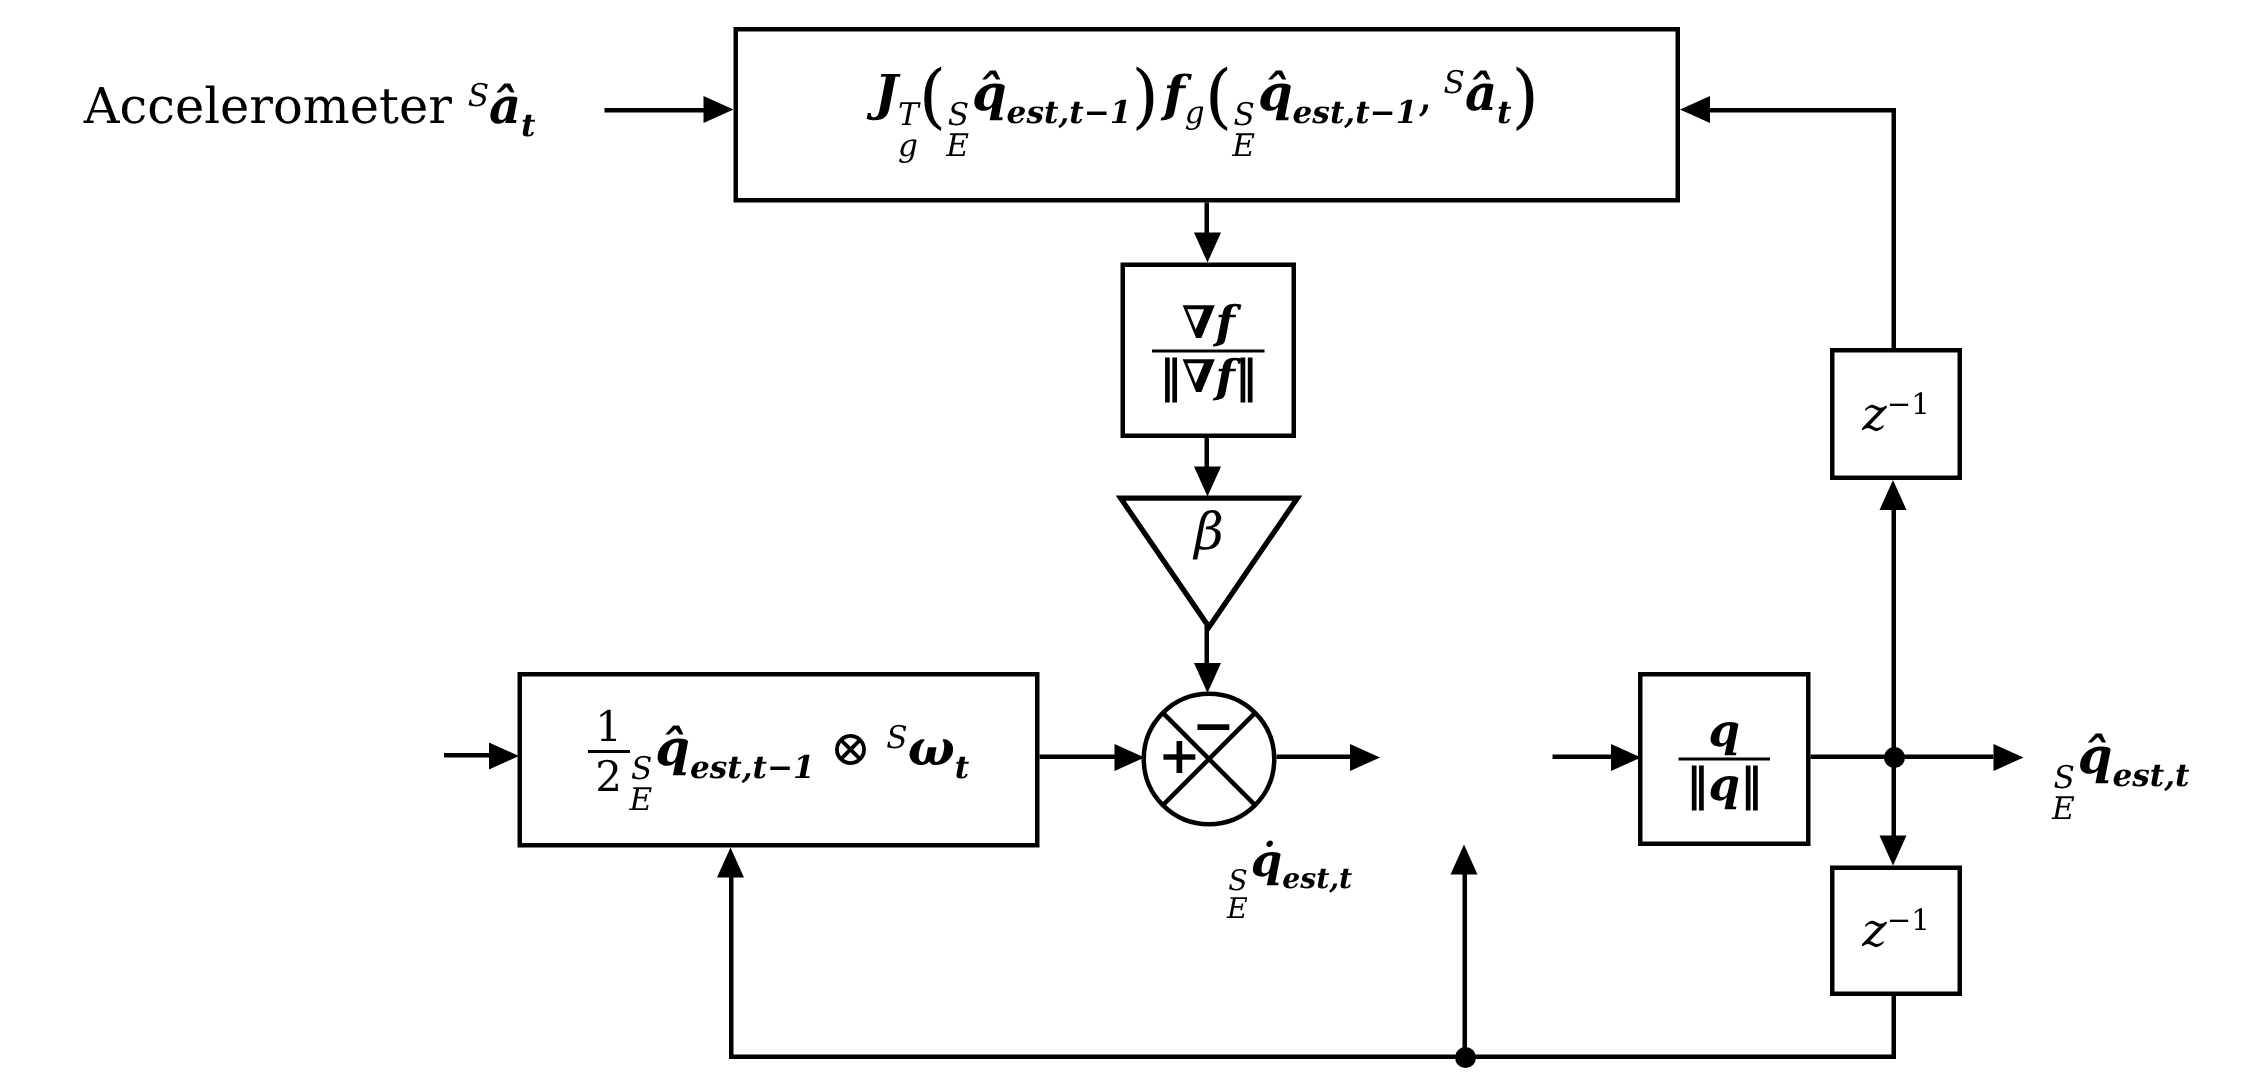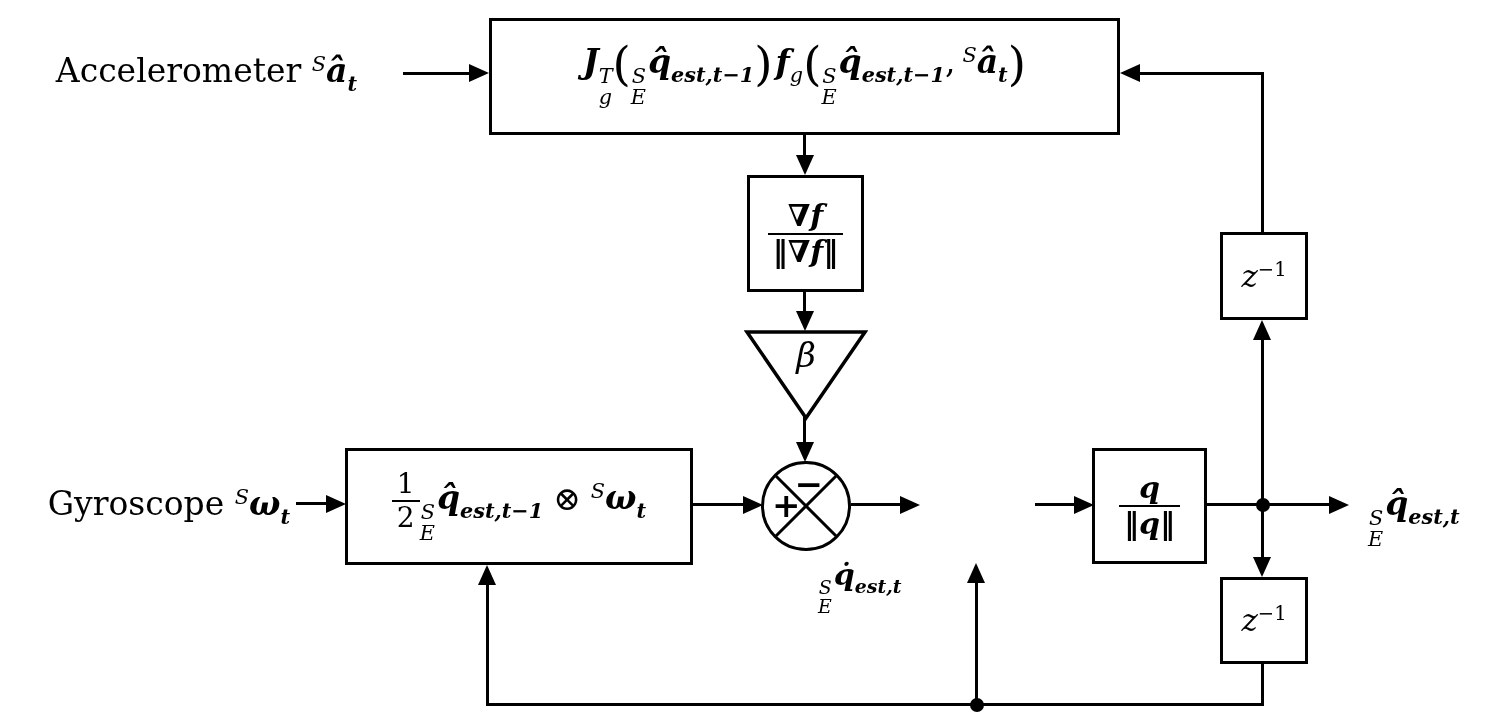--- a/index.html
+++ b/index.html
@@ -43,24 +43,20 @@
 </head>
 <body>
 
 <div id="stage">
 
   <div class="label" style="left:55px;top:50px;width:302px;text-align:right;font-size:33px;">
     <span class="rm">Accelerometer</span>
     <span class="sp ni">S</span><span class="bi">â</span><span class="sb bi">t</span>
   </div>
 
-  <div class="label" style="left:8px;top:483px;width:282px;text-align:right;font-size:33px;">
-    <span class="rm">Gyroscope</span>
-    <span class="sp ni">S</span><span class="bi">ω</span><span class="sb bi">t</span>
-  </div>
 
   <div class="box" style="left:489px;top:18px;width:631px;height:117px;font-size:33px;">
     <span class="fx"><span class="bi">J</span><span class="stk">
           <span>T</span>
           <span>g</span>
         </span><span class="paren">(</span><span class="prestk">
           <span>S</span>
           <span>E</span>
         </span><span class="bi">q̂</span><span class="sb bi">est,t−1</span><span class="paren">)</span><span class="bi" style="margin-left:3px;">f</span><span class="sb ni">g</span><span class="paren">(</span><span class="prestk">
           <span>S</span>

